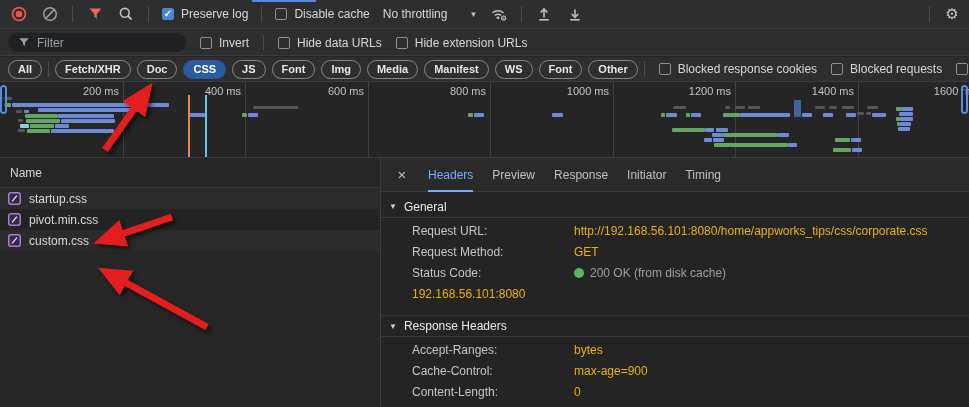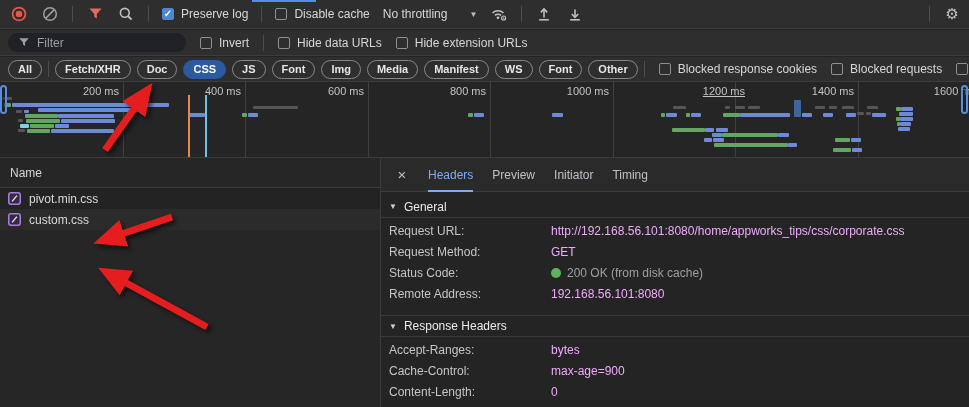--- a/index.html
+++ b/index.html
@@ -93,24 +93,24 @@
   .close-x { color:#bdc1c6; font-size:15px; cursor:pointer; width:14px; text-align:center; }
 
   .sec-header {
     display:flex; align-items:center; gap:7px; height:22px; padding-left:8px;
     color:#e8eaed; border-bottom:1px solid #3a3a3a; cursor:pointer;
   }
   .sec-header .tri { font-size:8px; color:#cfd1d4; }
   .sec-header.rh { border-top:1px solid #3a3a3a; margin-top:11px; }
   .kv { display:flex; align-items:center; height:21px; padding-left:8px; }
   .kv .k { width:162px; flex:0 0 auto; color:#c3c6c9; }
-  .kv .v { color:#f0abfc; display:flex; align-items:center; gap:6px; }
+  .kv .v { color:#eab308; display:flex; align-items:center; gap:6px; }
   .kv .v.muted { color:#9aa0a6; }
   .dot { width:10px; height:10px; border-radius:50%; background:#5db45d; flex:0 0 auto; }
-  .kv-block { padding-top:2px; }
+  .kv-block { padding-top:2px;margin-left:23px; }
 
   
   .annotations { position:absolute; left:0; top:0; width:969px; height:407px; pointer-events:none; }
 </style>
 </head>
 <body>
 
 <div class="root">
 
   <div class="toolbar">
@@ -244,21 +244,21 @@
         <div class="ticklabel" style="left: 49px;">200 ms</div>
         <div class="gridline" style="left: 245px;"></div>
         <div class="ticklabel" style="left: 171px;">400 ms</div>
         <div class="gridline" style="left: 368px;"></div>
         <div class="ticklabel" style="left: 294px;">600 ms</div>
         <div class="gridline" style="left: 490px;"></div>
         <div class="ticklabel" style="left: 416px;">800 ms</div>
         <div class="gridline" style="left: 613px;"></div>
         <div class="ticklabel" style="left: 539px;">1000 ms</div>
         <div class="gridline" style="left: 735px;"></div>
-        <div class="ticklabel" style="left: 675px; text-decoration: underline;">1200 ms</div>
+        <div class="ticklabel" style="left: 661px;">1200 ms</div>
         <div class="gridline" style="left: 858px;"></div>
         <div class="ticklabel" style="left: 784px;">1400 ms</div>
         <div class="ticklabel" style="left: 906px;">1600 ms</div>
         <div class="bar" style="left: 2px; top: 15px; width: 10px; height: 3px; background: rgb(86, 86, 86);"></div>
         <div class="bar" style="left: 4px; top: 21px; width: 7px; height: 4px; background: rgb(101, 165, 100);"></div>
         <div class="bar" style="left: 12px; top: 21px; width: 157px; height: 4px; background: rgb(110, 138, 214);"></div>
         <div class="bar" style="left: 38px; top: 26px; width: 100px; height: 4px; background: rgb(110, 138, 214);"></div>
         <div class="bar" style="left: 16px; top: 28px; width: 6px; height: 3px; background: rgb(86, 86, 86);"></div>
         <div class="bar" style="left: 24px; top: 28px; width: 5px; height: 3px; background: rgb(110, 138, 214);"></div>
         <div class="bar" style="left: 25px; top: 32px; width: 33px; height: 4px; background: rgb(101, 165, 100);"></div>
@@ -326,20 +326,29 @@
         <div class="eventline" style="left: 205px; background: rgb(108, 194, 232);"></div>
       </div>
     <div class="ov-handle" style="left:0px;"></div>
     <div class="ov-handle" style="left:961px;"></div>
   </div>
 
   <div class="name-panel">
     <div class="name-header">
       <span>Name</span>
     </div>
+    <div class="frow alt">
+      <span class="cssicon">
+          <svg width="13" height="13" viewBox="0 0 13 13">
+            <rect x="0.75" y="0.75" width="11.5" height="11.5" rx="2.2" fill="#35284a" stroke="#a87fd6" stroke-width="1.5"></rect>
+            <line x1="4.1" y1="9.4" x2="8.9" y2="3.6" stroke="#e8e8e8" stroke-width="1.4"></line>
+          </svg>
+        </span>
+      <span>startup.css</span>
+    </div>
     <div class="frow dark">
       <span class="cssicon">
           <svg width="13" height="13" viewBox="0 0 13 13">
             <rect x="0.75" y="0.75" width="11.5" height="11.5" rx="2.2" fill="#35284a" stroke="#a87fd6" stroke-width="1.5"></rect>
             <line x1="4.1" y1="9.4" x2="8.9" y2="3.6" stroke="#e8e8e8" stroke-width="1.4"></line>
           </svg>
         </span>
       <span>pivot.min.css</span>
     </div>
     <div class="frow alt">
@@ -351,20 +360,21 @@
         </span>
       <span>custom.css</span>
     </div>
   </div>
 
   <div class="details-panel">
     <div class="tabs">
       <span class="close-x">×</span>
       <span class="tab active">Headers</span>
       <span class="tab">Preview</span>
+      <span class="tab">Response</span>
       <span class="tab">Initiator</span>
       <span class="tab">Timing</span>
     </div>
 
     <div class="sec-header" style="margin-top:4px;">
       <span class="tri">▼</span>
       <span>General</span>
     </div>
     <div class="kv-block">
       <div class="kv">
@@ -376,21 +386,20 @@
         <span class="v">GET</span>
       </div>
       <div class="kv">
         <span class="k">Status Code:</span>
         <span class="v muted">
           <span class="dot"></span>
           <span>200 OK (from disk cache)</span>
         </span>
       </div>
       <div class="kv">
-        <span class="k">Remote Address:</span>
         <span class="v">192.168.56.101:8080</span>
       </div>
     </div>
 
     <div class="sec-header rh">
       <span class="tri">▼</span>
       <span>Response Headers</span>
     </div>
     <div class="kv-block">
       <div class="kv">

